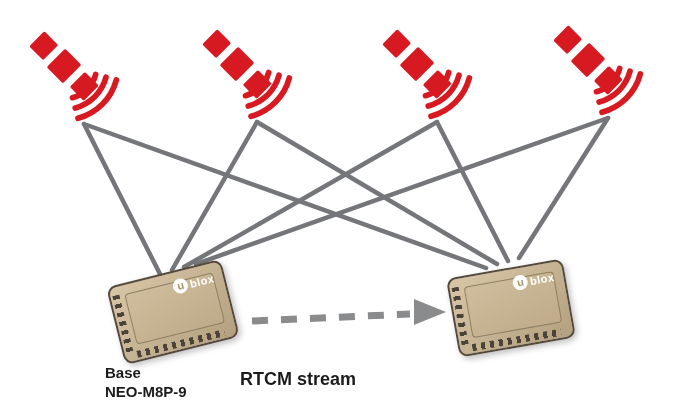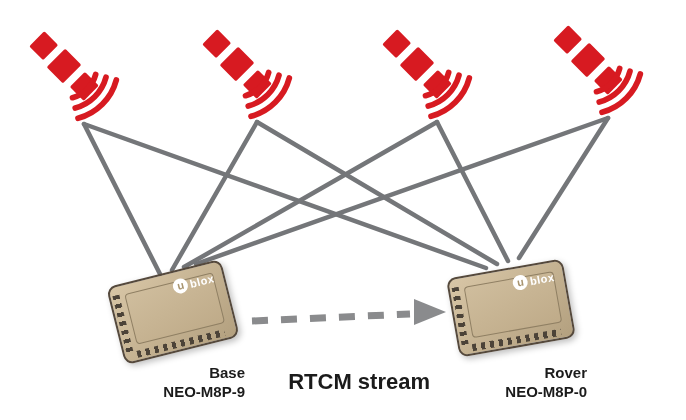--- a/index.html
+++ b/index.html
@@ -29,26 +29,26 @@
     background:repeating-linear-gradient(to right,#4c4338 0 4px,transparent 4px 9px);}
   .logo{position:absolute;top:7px;right:9px;display:flex;align-items:center;gap:2px;}
   .logo-circle{
     width:15px;height:15px;border-radius:50%;background:#ffffff;
     display:flex;align-items:center;justify-content:center;
     color:#a8946f;font-weight:bold;font-size:11px;line-height:1;
   }
   .logo-text{color:#ffffff;font-weight:bold;font-size:11px;letter-spacing:.5px;}
   
   .label{
-    position:absolute;text-align:right;color:#1b1b1b;
+    position:absolute;text-align:left;color:#1b1b1b;
     font-weight:bold;font-size:15px;line-height:1.25;
   }
   .label-base{left:105px;top:364px;width:140px;}
   .label-rover{left:447px;top:364px;width:140px;}
-  .label-rtcm{left:240px;top:368px;width:190px;font-size:22px;}
+  .label-rtcm{left:240px;top:368px;width:190px;font-size:18px;}
 </style>
 </head>
 <body>
 
 <div class="canvas">
 
   <svg class="layer" width="686" height="420" viewBox="0 0 686 420">
     <defs>
       <g id="sat-icon">
         <g fill="#d71a21" transform="rotate(45)">
@@ -106,18 +106,14 @@
     </div>
   </div>
 
   <div class="label label-base">
     <div>Base</div>
     <div>NEO-M8P-9</div>
   </div>
 
   <div class="label label-rtcm">RTCM stream</div>
 
-  <div class="label label-rover">
-    <div>Rover</div>
-    <div>NEO-M8P-0</div>
-  </div>
 
 </div>
 
 </body></html>

